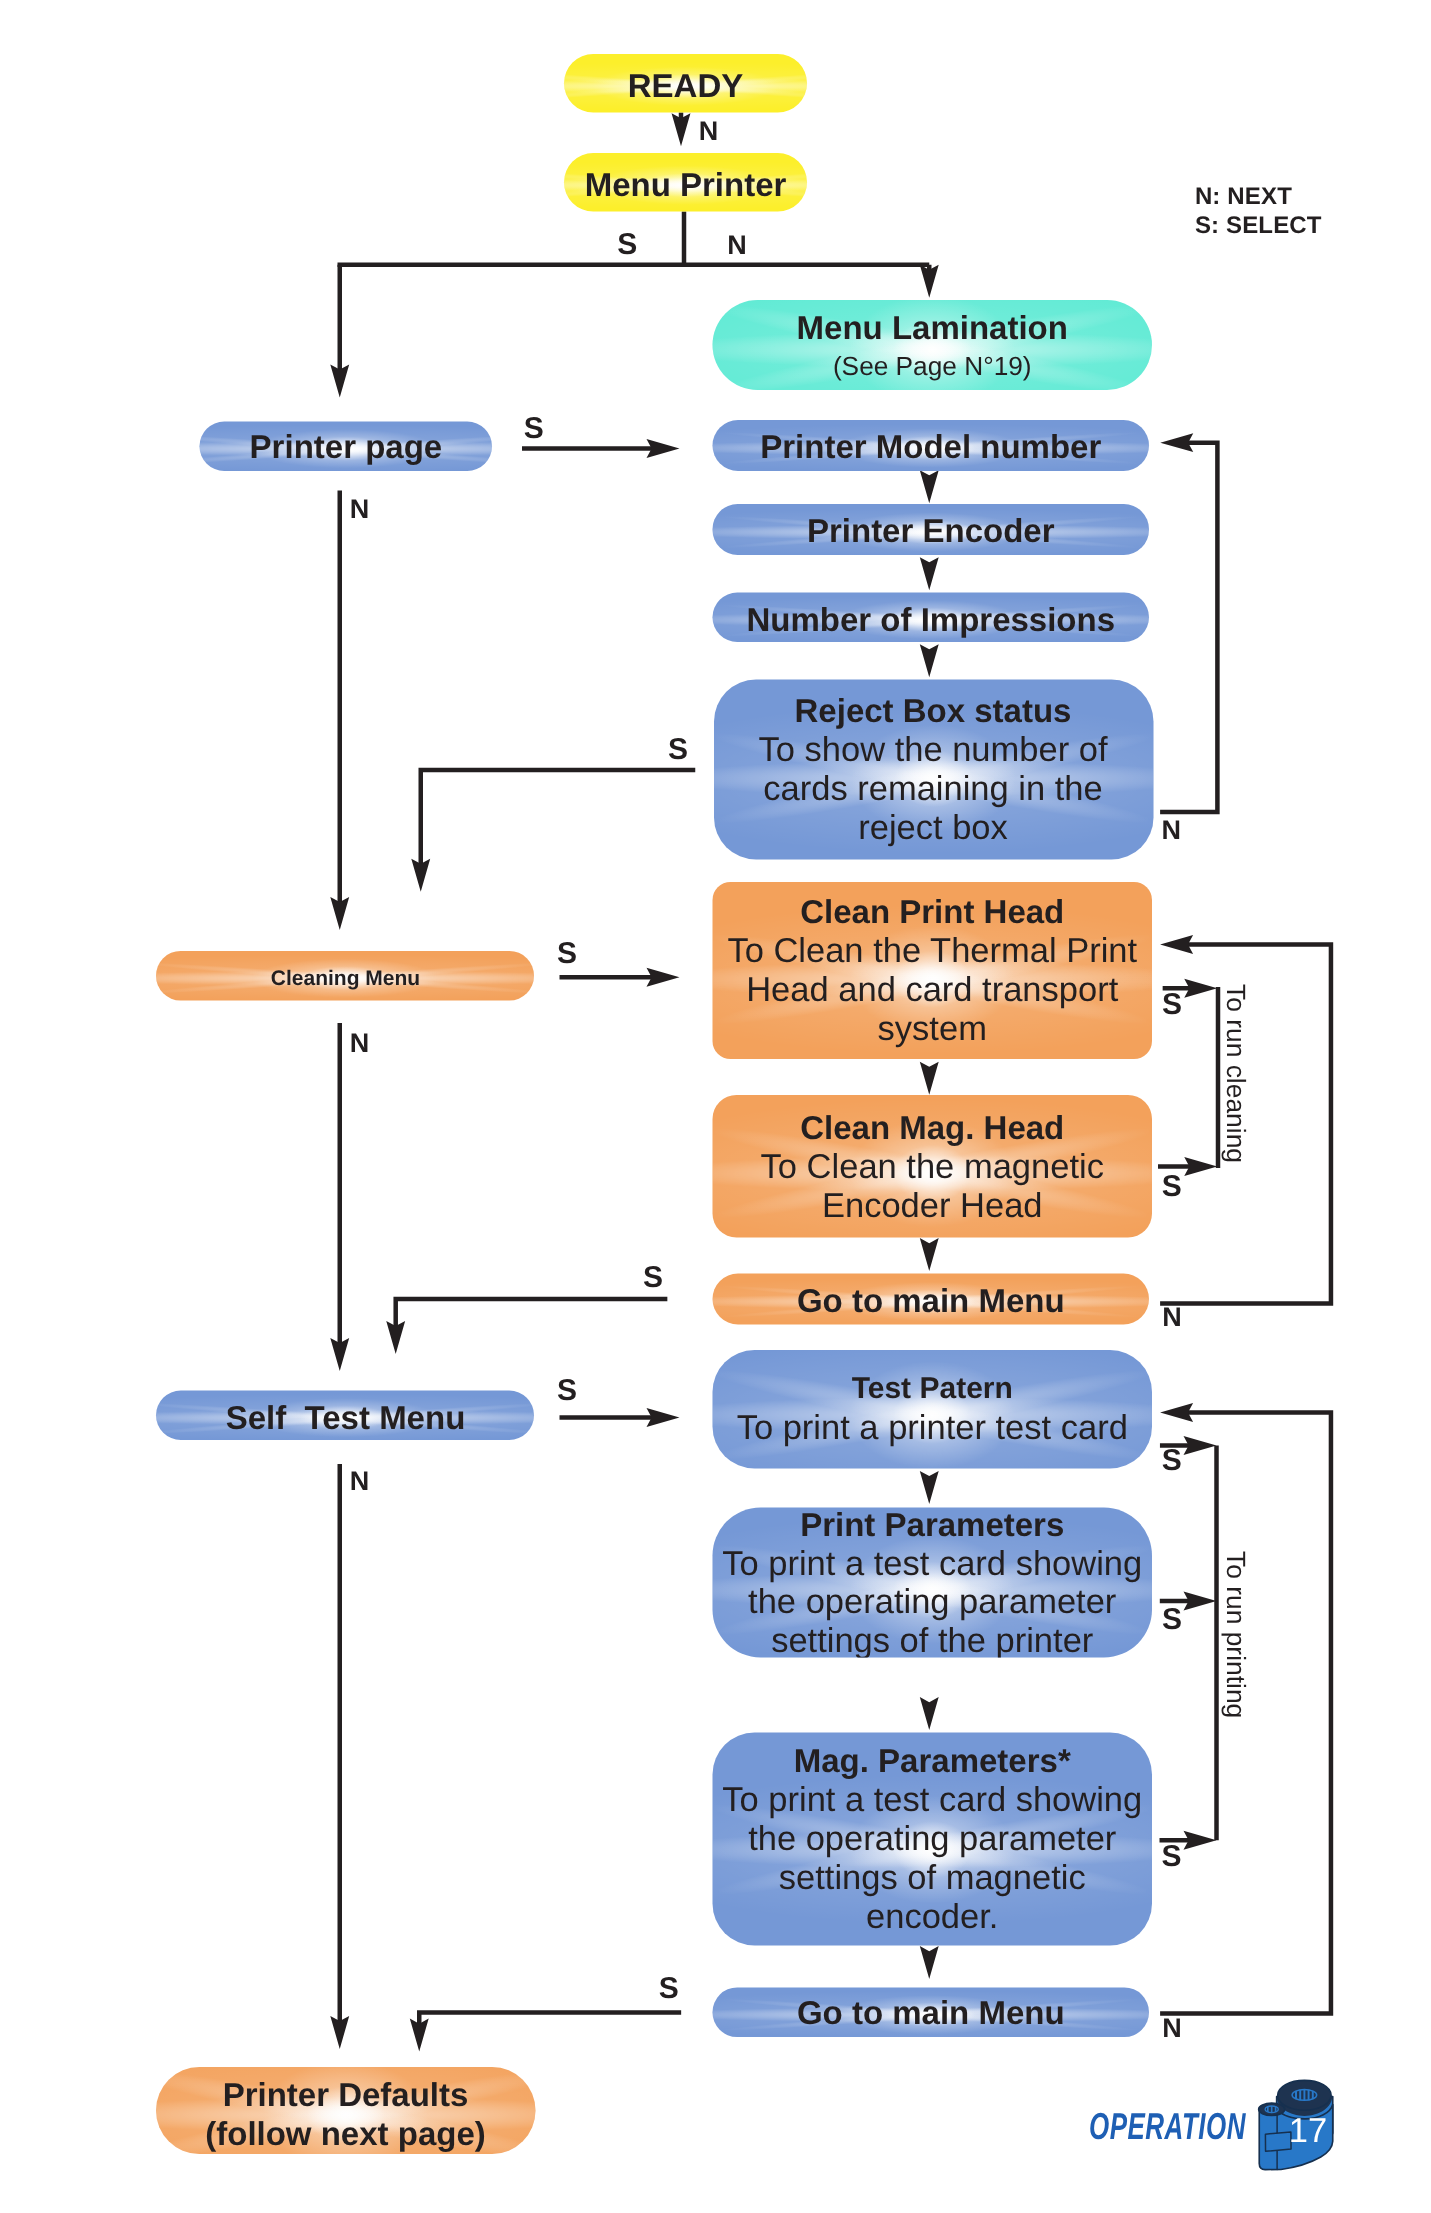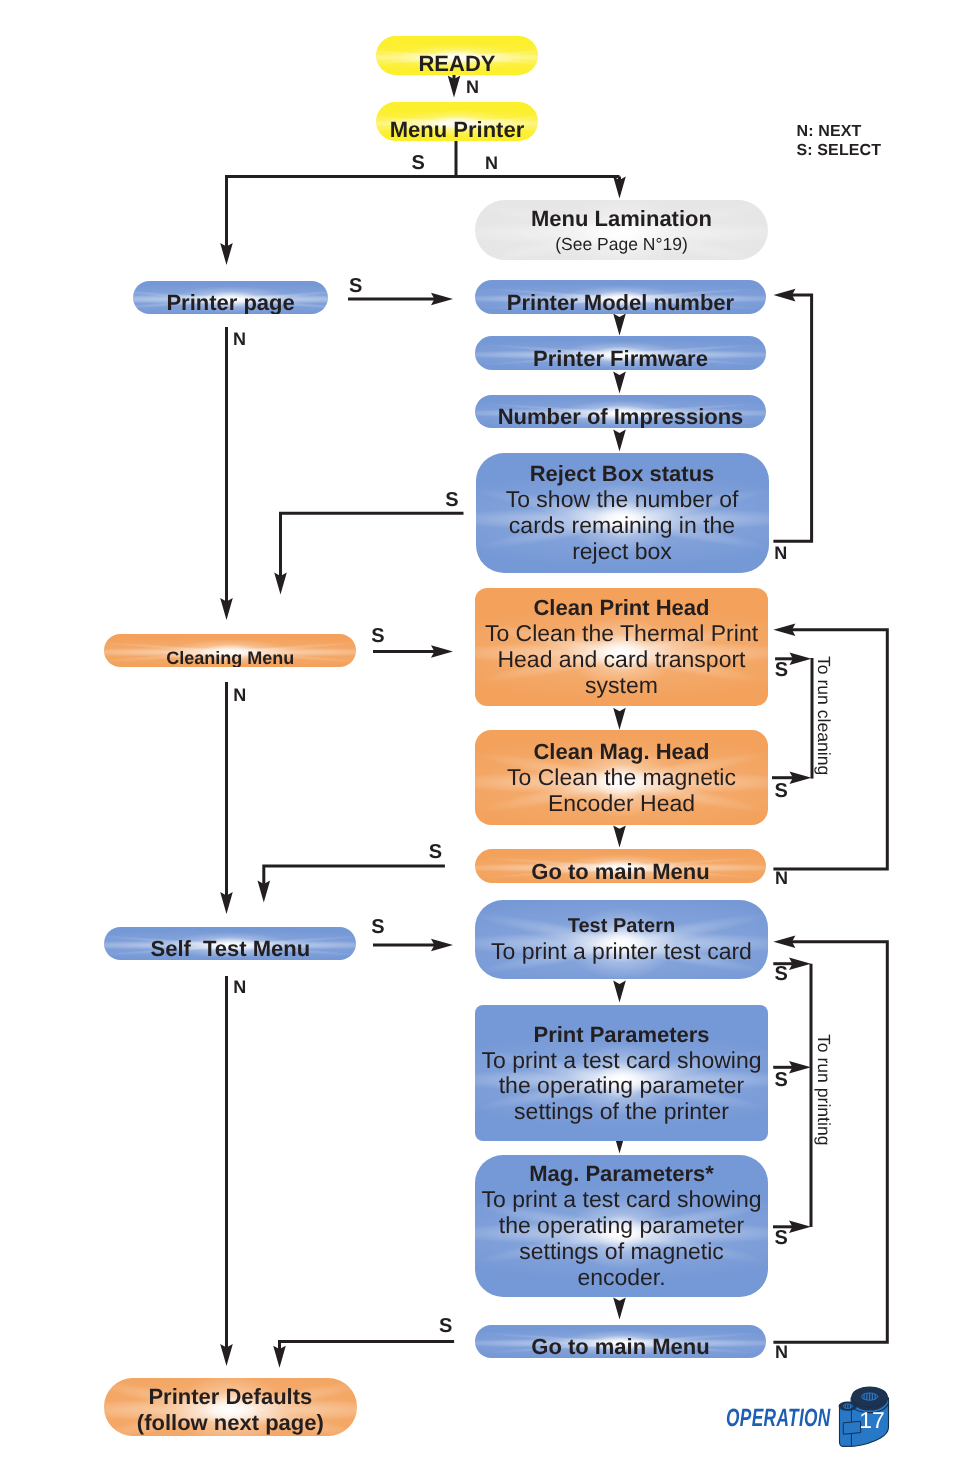--- a/index.html
+++ b/index.html
@@ -9,25 +9,25 @@
        -webkit-font-smoothing:antialiased;text-rendering:geometricPrecision;}
   #stage{position:absolute;left:0;top:0;width:954px;height:1475px;}
 
   
   .node{position:absolute;box-sizing:border-box;overflow:hidden;z-index:5;}
   .node .flare{position:absolute;left:0;top:0;right:0;bottom:0;pointer-events:none;}
   .node .txt{position:absolute;left:0;top:0;right:0;bottom:0;display:flex;
              flex-direction:column;align-items:center;justify-content:center;
              text-align:center;z-index:2;}
   .node .ttl{font-weight:bold;white-space:pre;}
-  .node.single .txt{transform:translateY(1.5px);justify-content:flex-end;}
+  .node.single .txt{transform:translateY(1.5px);}
   .node .sub{font-weight:normal;white-space:pre;}
 
   .c-yellow{background:#FCEF2B;}
-  .c-green {background:#e5e5e5;}
+  .c-green {background:#5eead4;}
   .c-blue  {background:#7598D6;}
   .c-orange{background:#F3A15B;}
 
   .f-pill{background:
      radial-gradient(ellipse 30px 8px   at 50% 55%, rgba(255,255,255,1)    0%, rgba(255,255,255,0) 100%),
      radial-gradient(ellipse 62px 13px  at 50% 55%, rgba(255,255,255,0.55) 0%, rgba(255,255,255,0) 100%),
      radial-gradient(ellipse 190px 5px  at 50% 55%, rgba(255,255,255,0.60) 0%, rgba(255,255,255,0) 100%),
      radial-gradient(ellipse 215px 16px at 50% 55%, rgba(255,255,255,0.16) 0%, rgba(255,255,255,0) 100%);}
   .f-pill .ray{position:absolute;left:0;top:0;right:0;bottom:0;background:
      radial-gradient(ellipse 140px 2.4px at 50% 55%, rgba(255,255,255,0.34) 0%, rgba(255,255,255,0) 100%);}
@@ -202,21 +202,21 @@
         <span class="ttl" style="font-size:22px">Printer Model number</span>
       </div>
   </div>
 
   <div class="node single c-blue" style="left:475px;top:336px;width:291px;height:33.5px;border-radius:16.8px;">
     <div class="flare f-pill">
         <i class="ray r1"></i>
         <i class="ray r2"></i>
       </div>
     <div class="txt">
-        <span class="ttl" style="font-size:22px">Printer Firmware</span>
+        <span class="ttl" style="font-size:22px">Printer Encoder</span>
       </div>
   </div>
 
   <div class="node single c-blue" style="left:475px;top:394.7px;width:291px;height:33.8px;border-radius:16.9px;">
     <div class="flare f-pill">
         <i class="ray r1"></i>
         <i class="ray r2"></i>
       </div>
     <div class="txt">
         <span class="ttl" style="font-size:22px">Number of Impressions</span>
@@ -235,21 +235,21 @@
 reject box</span>
     </div>
   </div>
 
   <div class="node single c-orange" style="left:104.2px;top:633.9px;width:252.3px;height:32.7px;border-radius:16.4px;">
     <div class="flare f-pill">
         <i class="ray r1"></i>
         <i class="ray r2"></i>
       </div>
     <div class="txt">
-        <span class="ttl" style="font-size:18px">Cleaning Menu</span>
+        <span class="ttl" style="font-size:14px">Cleaning Menu</span>
       </div>
   </div>
 
   <div class="node c-orange" style="left:475px;top:587.8px;width:293px;height:118.3px;border-radius:12px;">
     <div class="flare f-box">
         <i class="ray r1"></i>
         <i class="ray r2"></i>
       </div>
     <div class="txt" style="padding:0 6px">
       <span class="ttl" style="font-size:22px;line-height:25.8px">Clean Print Head</span>
@@ -295,21 +295,21 @@
     <div class="flare f-box">
         <i class="ray r1"></i>
         <i class="ray r2"></i>
       </div>
     <div class="txt" style="padding:0 4px">
       <span class="ttl" style="font-size:20px;line-height:25.8px">Test Patern</span>
       <span class="sub" style="font-size:23px;line-height:25.8px;white-space:nowrap">To print  a printer test card</span>
     </div>
   </div>
 
-  <div class="node c-blue" style="left:475px;top:1005.4px;width:293px;height:136px;border-radius:8px;">
+  <div class="node c-blue" style="left:475px;top:1005.4px;width:293px;height:100px;border-radius:32px;">
     <div class="flare f-box">
         <i class="ray r1"></i>
         <i class="ray r2"></i>
       </div>
     <div class="txt" style="padding:0 2px">
       <span class="ttl" style="font-size:22px;line-height:25.8px">Print Parameters</span>
       <span class="sub" style="font-size:23px;line-height:25.8px">To print a test card showing
 the operating parameter
 settings of the printer</span>
     </div>

